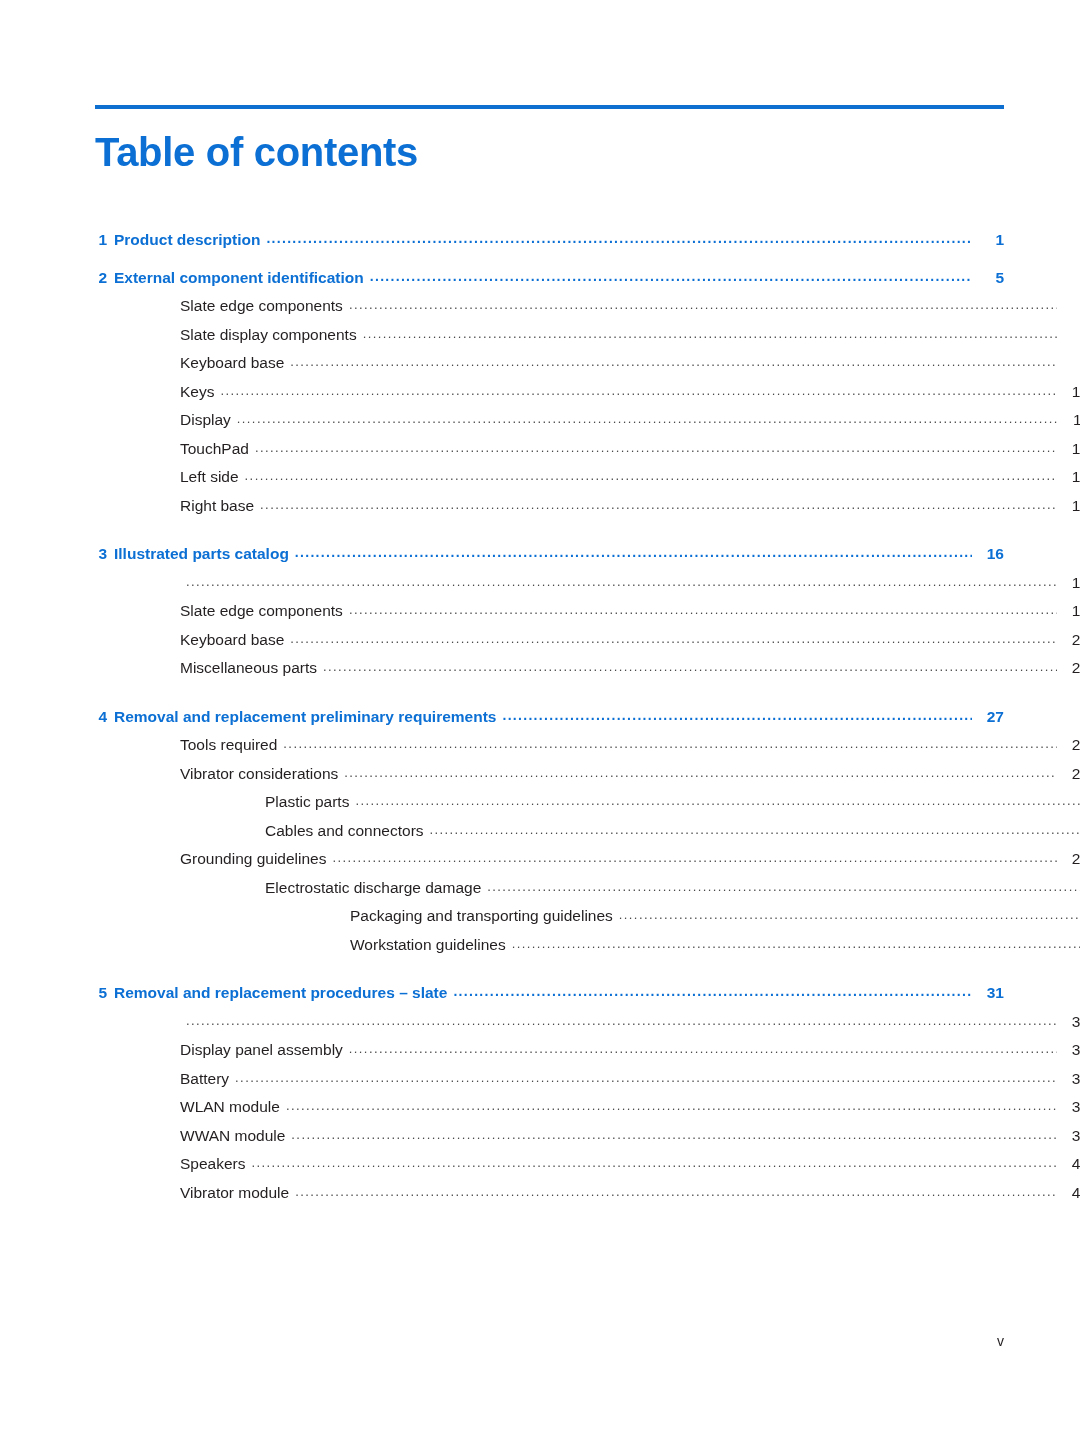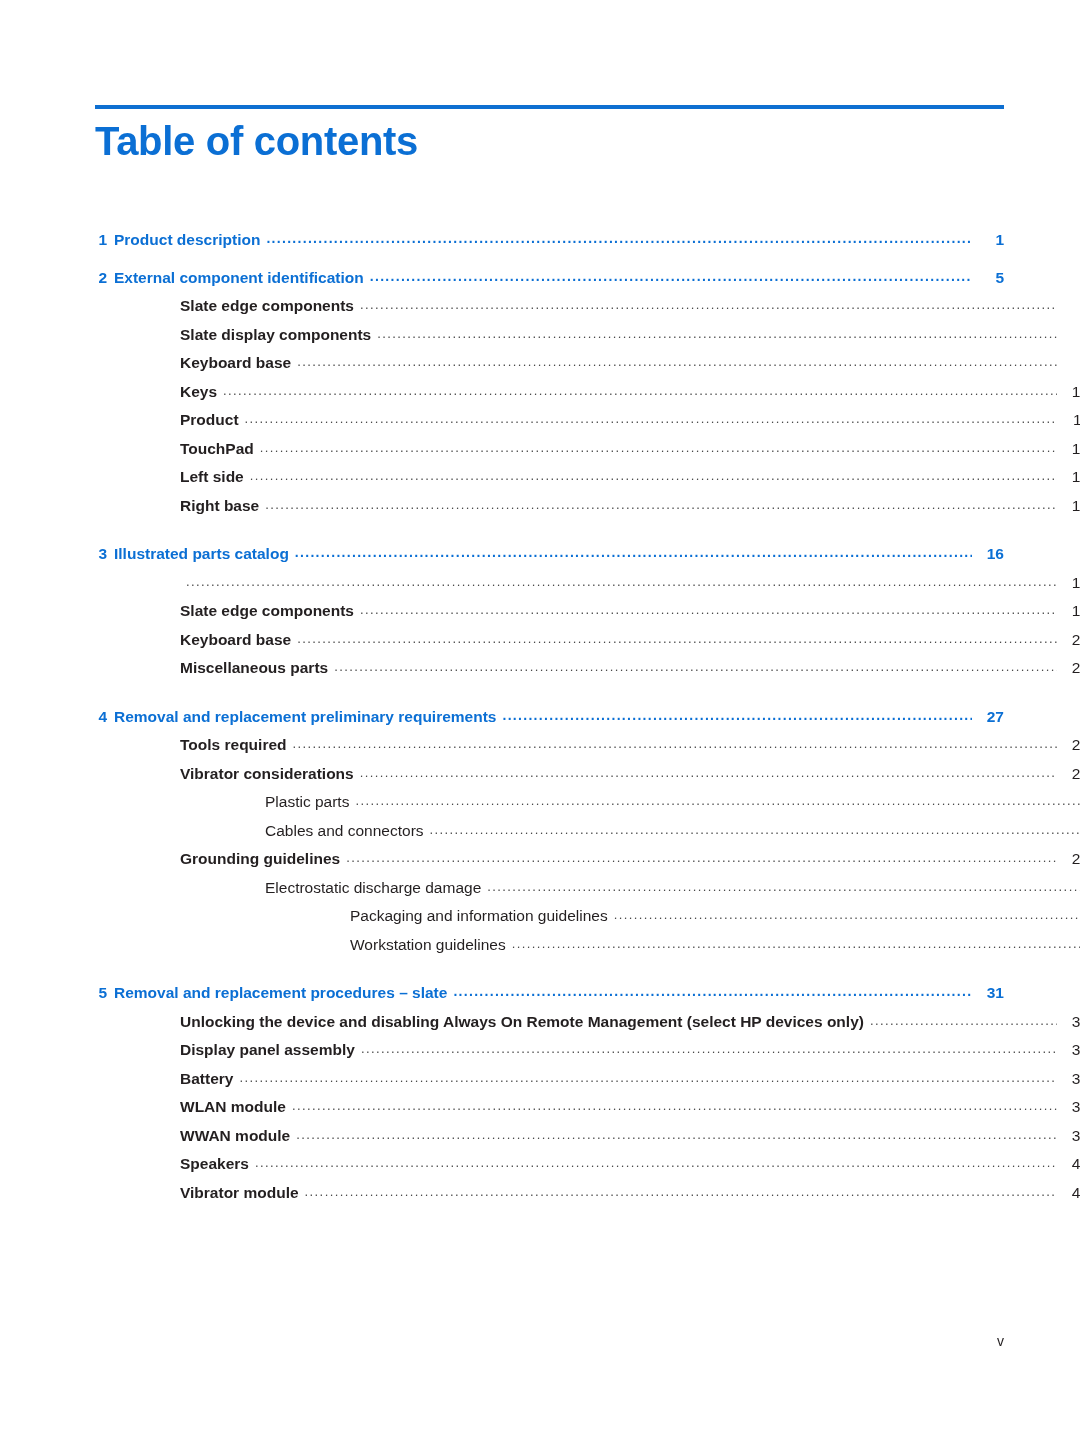--- a/index.html
+++ b/index.html
@@ -23,21 +23,21 @@
     position: absolute;
     left: 95px;
     top: 105px;
     width: 909px;
     height: 4px;
     background: #0e6fd1;
   }
   .title {
     position: absolute;
     left: 95px;
-    top: 119px;
+    top: 130px;
     font-size: 40px;
     font-weight: bold;
     color: #0b6fd4;
     letter-spacing: -0.3px;
   }
   .toc {
     position: absolute;
     left: 95px;
     top: 232px;
     width: 909px;
@@ -90,21 +90,21 @@
     top: -2px;
   }
   .lvl1 .page-no { color: #0b6fd4; }
 
   
   .lvl2 {
     font-size: 15.5px;
     color: #231f20;
     padding-left: 85px;
   }
-  .lvl2 .label { font-weight: bold; }
+  .lvl2 .label { font-weight: normal; }
 
   
   .lvl3 {
     font-size: 15.5px;
     color: #231f20;
     padding-left: 170px;
   }
   
   .lvl4 {
     font-size: 15.5px;
@@ -160,21 +160,21 @@
         <span class="label">Keyboard base</span>
         <span class="leader">................................................................................................................................................................................................................................................................................................................................................................................................................</span>
         <span class="page-no">9</span>
       </div>
       <div class="entry lvl2 row-space-2">
         <span class="label">Keys</span>
         <span class="leader">................................................................................................................................................................................................................................................................................................................................................................................................................</span>
         <span class="page-no">10</span>
       </div>
       <div class="entry lvl2 row-space-2">
-        <span class="label">Product</span>
+        <span class="label">Display</span>
         <span class="leader">................................................................................................................................................................................................................................................................................................................................................................................................................</span>
         <span class="page-no">11</span>
       </div>
       <div class="entry lvl2 row-space-2">
         <span class="label">TouchPad</span>
         <span class="leader">................................................................................................................................................................................................................................................................................................................................................................................................................</span>
         <span class="page-no">12</span>
       </div>
       <div class="entry lvl2 row-space-2">
         <span class="label">Left side</span>
@@ -238,35 +238,34 @@
       <div class="entry lvl2 row-space-2">
         <span class="label">Grounding guidelines</span>
         <span class="leader">................................................................................................................................................................................................................................................................................................................................................................................................................</span>
         <span class="page-no">27</span>
       </div>
       <div class="entry lvl3 row-space-2">
         <span class="label">Electrostatic discharge damage</span>
         <span class="leader">................................................................................................................................................................................................................................................................................................................................................................................................................</span>
       </div>
       <div class="entry lvl4 row-space-2">
-        <span class="label">Packaging and information guidelines</span>
+        <span class="label">Packaging and transporting guidelines</span>
         <span class="leader">................................................................................................................................................................................................................................................................................................................................................................................................................</span>
       </div>
       <div class="entry lvl4 row-space-2">
         <span class="label">Workstation guidelines</span>
         <span class="leader">................................................................................................................................................................................................................................................................................................................................................................................................................</span>
       </div>
       <div class="entry lvl1 row-space-chapgap">
         <span class="num">5</span>
         <span class="label">Removal and replacement procedures – slate</span>
         <span class="leader">................................................................................................................................................................................................................................................................................................................................................................................................................</span>
         <span class="page-no">31</span>
       </div>
       <div class="entry lvl2 row-space-2">
-        <span class="label">Unlocking the device and disabling Always On Remote Management (select HP devices only)</span>
         <span class="leader">................................................................................................................................................................................................................................................................................................................................................................................................................</span>
         <span class="page-no">31</span>
       </div>
       <div class="entry lvl2 row-space-2">
         <span class="label">Display panel assembly</span>
         <span class="leader">................................................................................................................................................................................................................................................................................................................................................................................................................</span>
         <span class="page-no">32</span>
       </div>
       <div class="entry lvl2 row-space-2">
         <span class="label">Battery</span>

